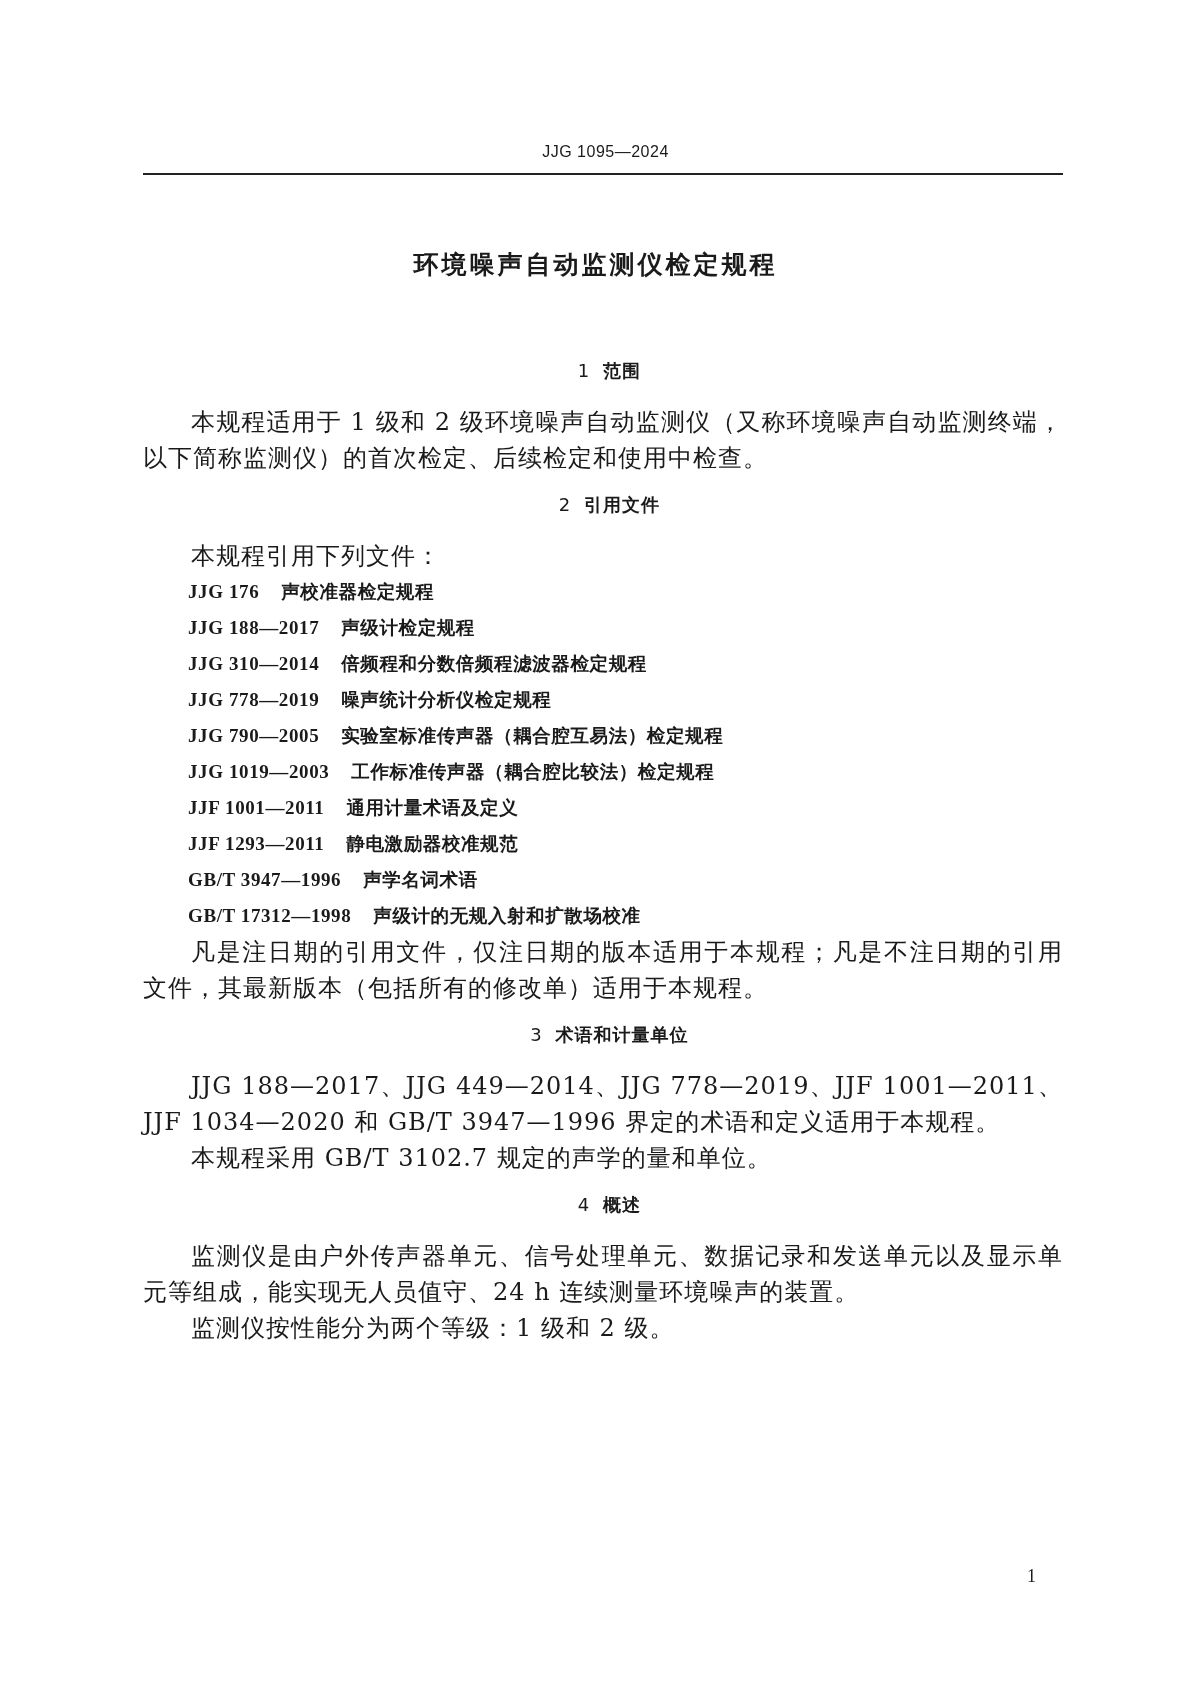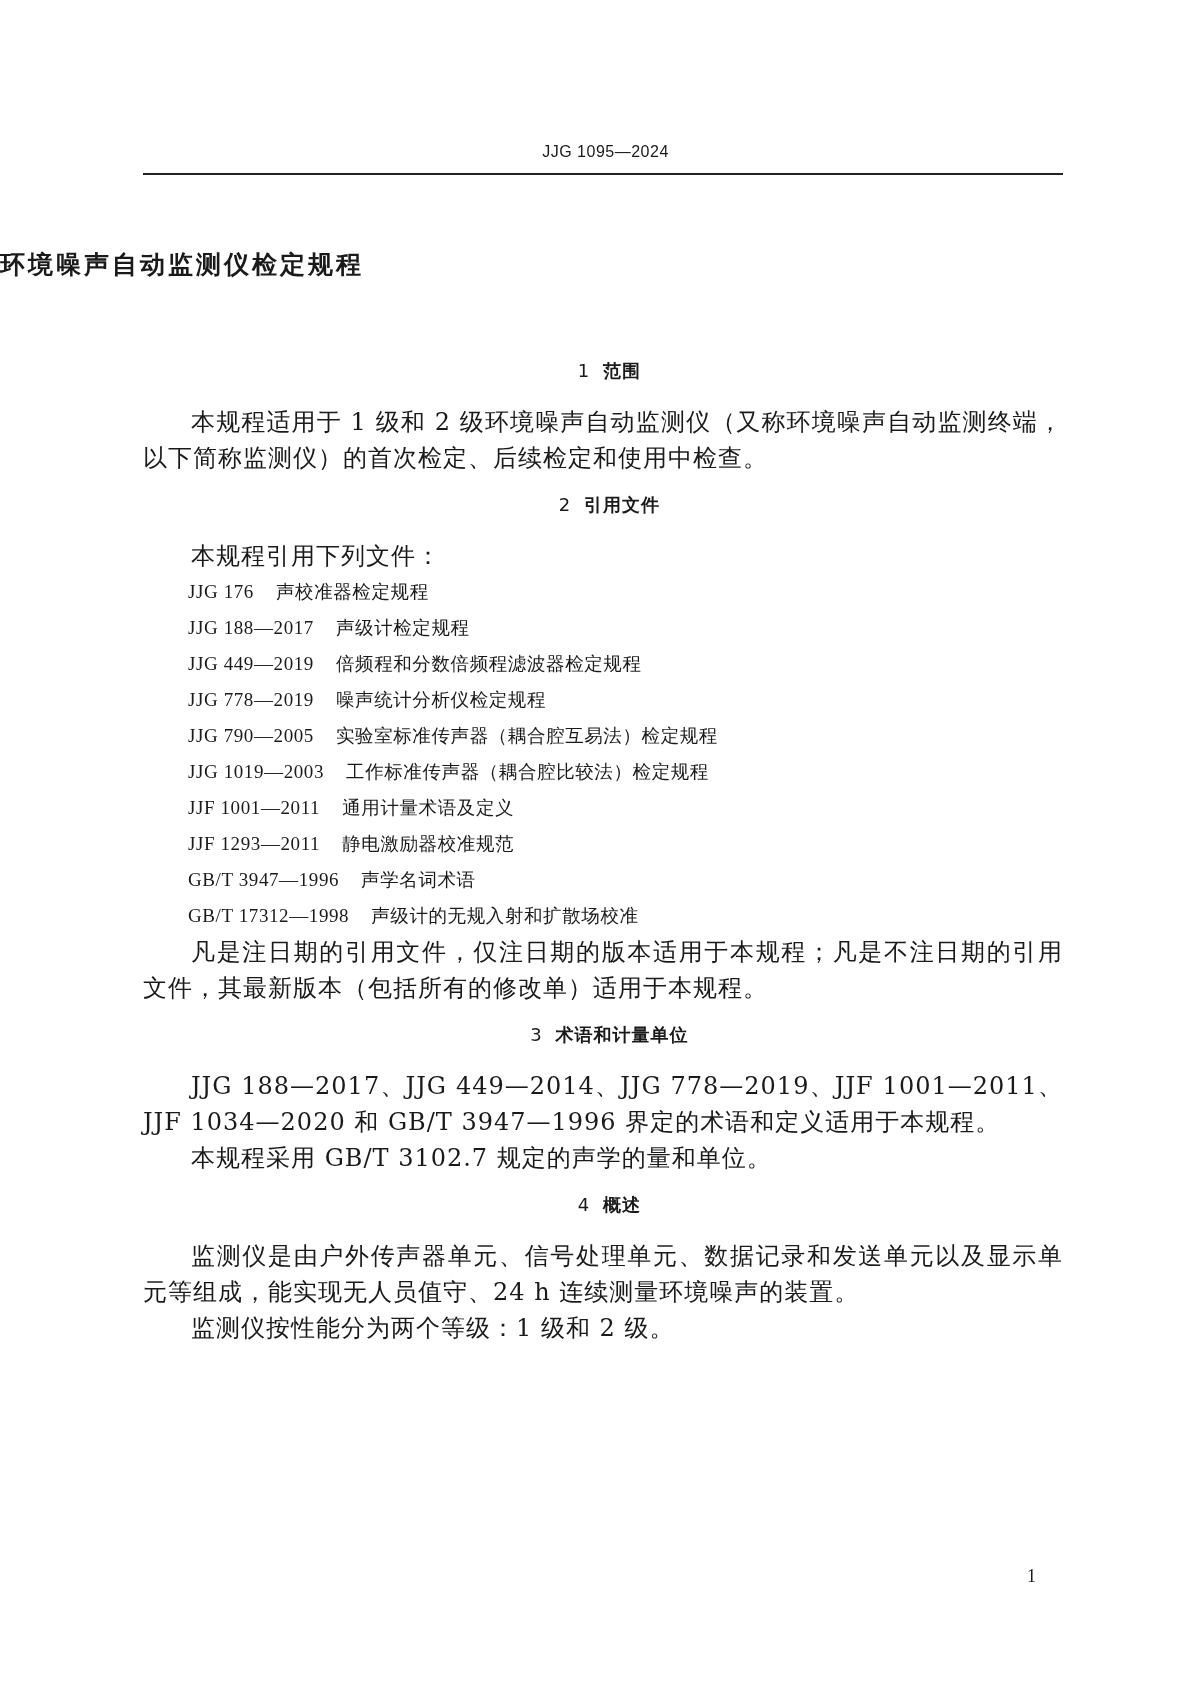--- a/index.html
+++ b/index.html
@@ -4,34 +4,34 @@
 <style>
   html, body { margin: 0; padding: 0; background: #ffffff; }
   body { width: 1191px; height: 1685px; position: relative; overflow: hidden; color: #1a1a1a; }
   .page { position: absolute; left: 0; top: 0; width: 1191px; height: 1685px; }
   .running-head {
     position: absolute; left: 0; width: 1191px; top: 143px; text-align: center;
     font-family: "Liberation Sans", sans-serif; font-size: 16px; letter-spacing: 0.5px; padding-left: 10px;
   }
   .head-rule { position: absolute; left: 143px; width: 920px; top: 173px; height: 0; border-top: 2px solid #222; }
   .doc-title {
-    position: absolute; left: 0; width: 1191px; top: 248px; 
+    position: absolute; left: 0; width: 1191px; top: 248px; text-align: center;
     font-family: "DejaVu Sans", sans-serif; font-size: 25px; font-weight: bold; letter-spacing: 3px;
   }
   .content { position: absolute; left: 143px; width: 920px; top: 356px; }
   .h {
     font-family: "DejaVu Sans", sans-serif; font-weight: bold; font-size: 18px;
     height: 30px; line-height: 30px; margin-bottom: 18px; letter-spacing: 1px; text-align: center;
   }
   .h .num { display: inline-block; width: 38px; font-weight: normal; }
   .p {
     font-family: "DejaVu Serif", serif; font-size: 24px; line-height: 36px;
     text-indent: 2em; text-align: justify; letter-spacing: 1px;
   }
-  .ref { font-family: "DejaVu Serif", serif; font-size: 18.5px; line-height: 36px; padding-left: 45px; letter-spacing: 0.6px; white-space: nowrap; }
+  .ref { font-family: "DejaVu Serif", serif; font-size: 18.5px; line-height: 36px; padding-left: 45px; letter-spacing: 0.6px; white-space: nowrap; font-weight: bold; }
   .ref .code { display: inline-block; margin-right: 22px; font-family: "Liberation Serif", serif; font-size: 19px; }
   .gap { height: 14px; }
   .page-num { position: absolute; left: 1027px; top: 1566px; font-family: "Liberation Serif", serif; font-size: 18px; }
 </style>
 </head>
 <body>
 
 <div class="page">
 
   <div class="running-head">
@@ -49,21 +49,21 @@
     <div class="p">本规程适用于 1 级和 2 级环境噪声自动监测仪（又称环境噪声自动监测终端，以下简称监测仪）的首次检定、后续检定和使用中检查。</div>
     <div class="gap"></div>
 
     <div class="h">
       <span class="num">2</span><span>引用文件</span>
     </div>
     <div class="p">本规程引用下列文件：</div>
 
     <div class="ref"><span class="code">JJG 176</span><span>声校准器检定规程</span></div>
     <div class="ref"><span class="code">JJG 188—2017</span><span>声级计检定规程</span></div>
-    <div class="ref"><span class="code">JJG 449—2019</span><span>倍频程和分数倍频程滤波器检定规程</span></div>
+    <div class="ref"><span class="code">JJG 310—2014</span><span>倍频程和分数倍频程滤波器检定规程</span></div>
     <div class="ref"><span class="code">JJG 778—2019</span><span>噪声统计分析仪检定规程</span></div>
     <div class="ref"><span class="code">JJG 790—2005</span><span>实验室标准传声器（耦合腔互易法）检定规程</span></div>
     <div class="ref"><span class="code">JJG 1019—2003</span><span>工作标准传声器（耦合腔比较法）检定规程</span></div>
     <div class="ref"><span class="code">JJF 1001—2011</span><span>通用计量术语及定义</span></div>
     <div class="ref"><span class="code">JJF 1293—2011</span><span>静电激励器校准规范</span></div>
     <div class="ref"><span class="code">GB/T 3947—1996</span><span>声学名词术语</span></div>
     <div class="ref"><span class="code">GB/T 17312—1998</span><span>声级计的无规入射和扩散场校准</span></div>
 
     <div class="p">凡是注日期的引用文件，仅注日期的版本适用于本规程；凡是不注日期的引用文件，其最新版本（包括所有的修改单）适用于本规程。</div>
     <div class="gap"></div>

